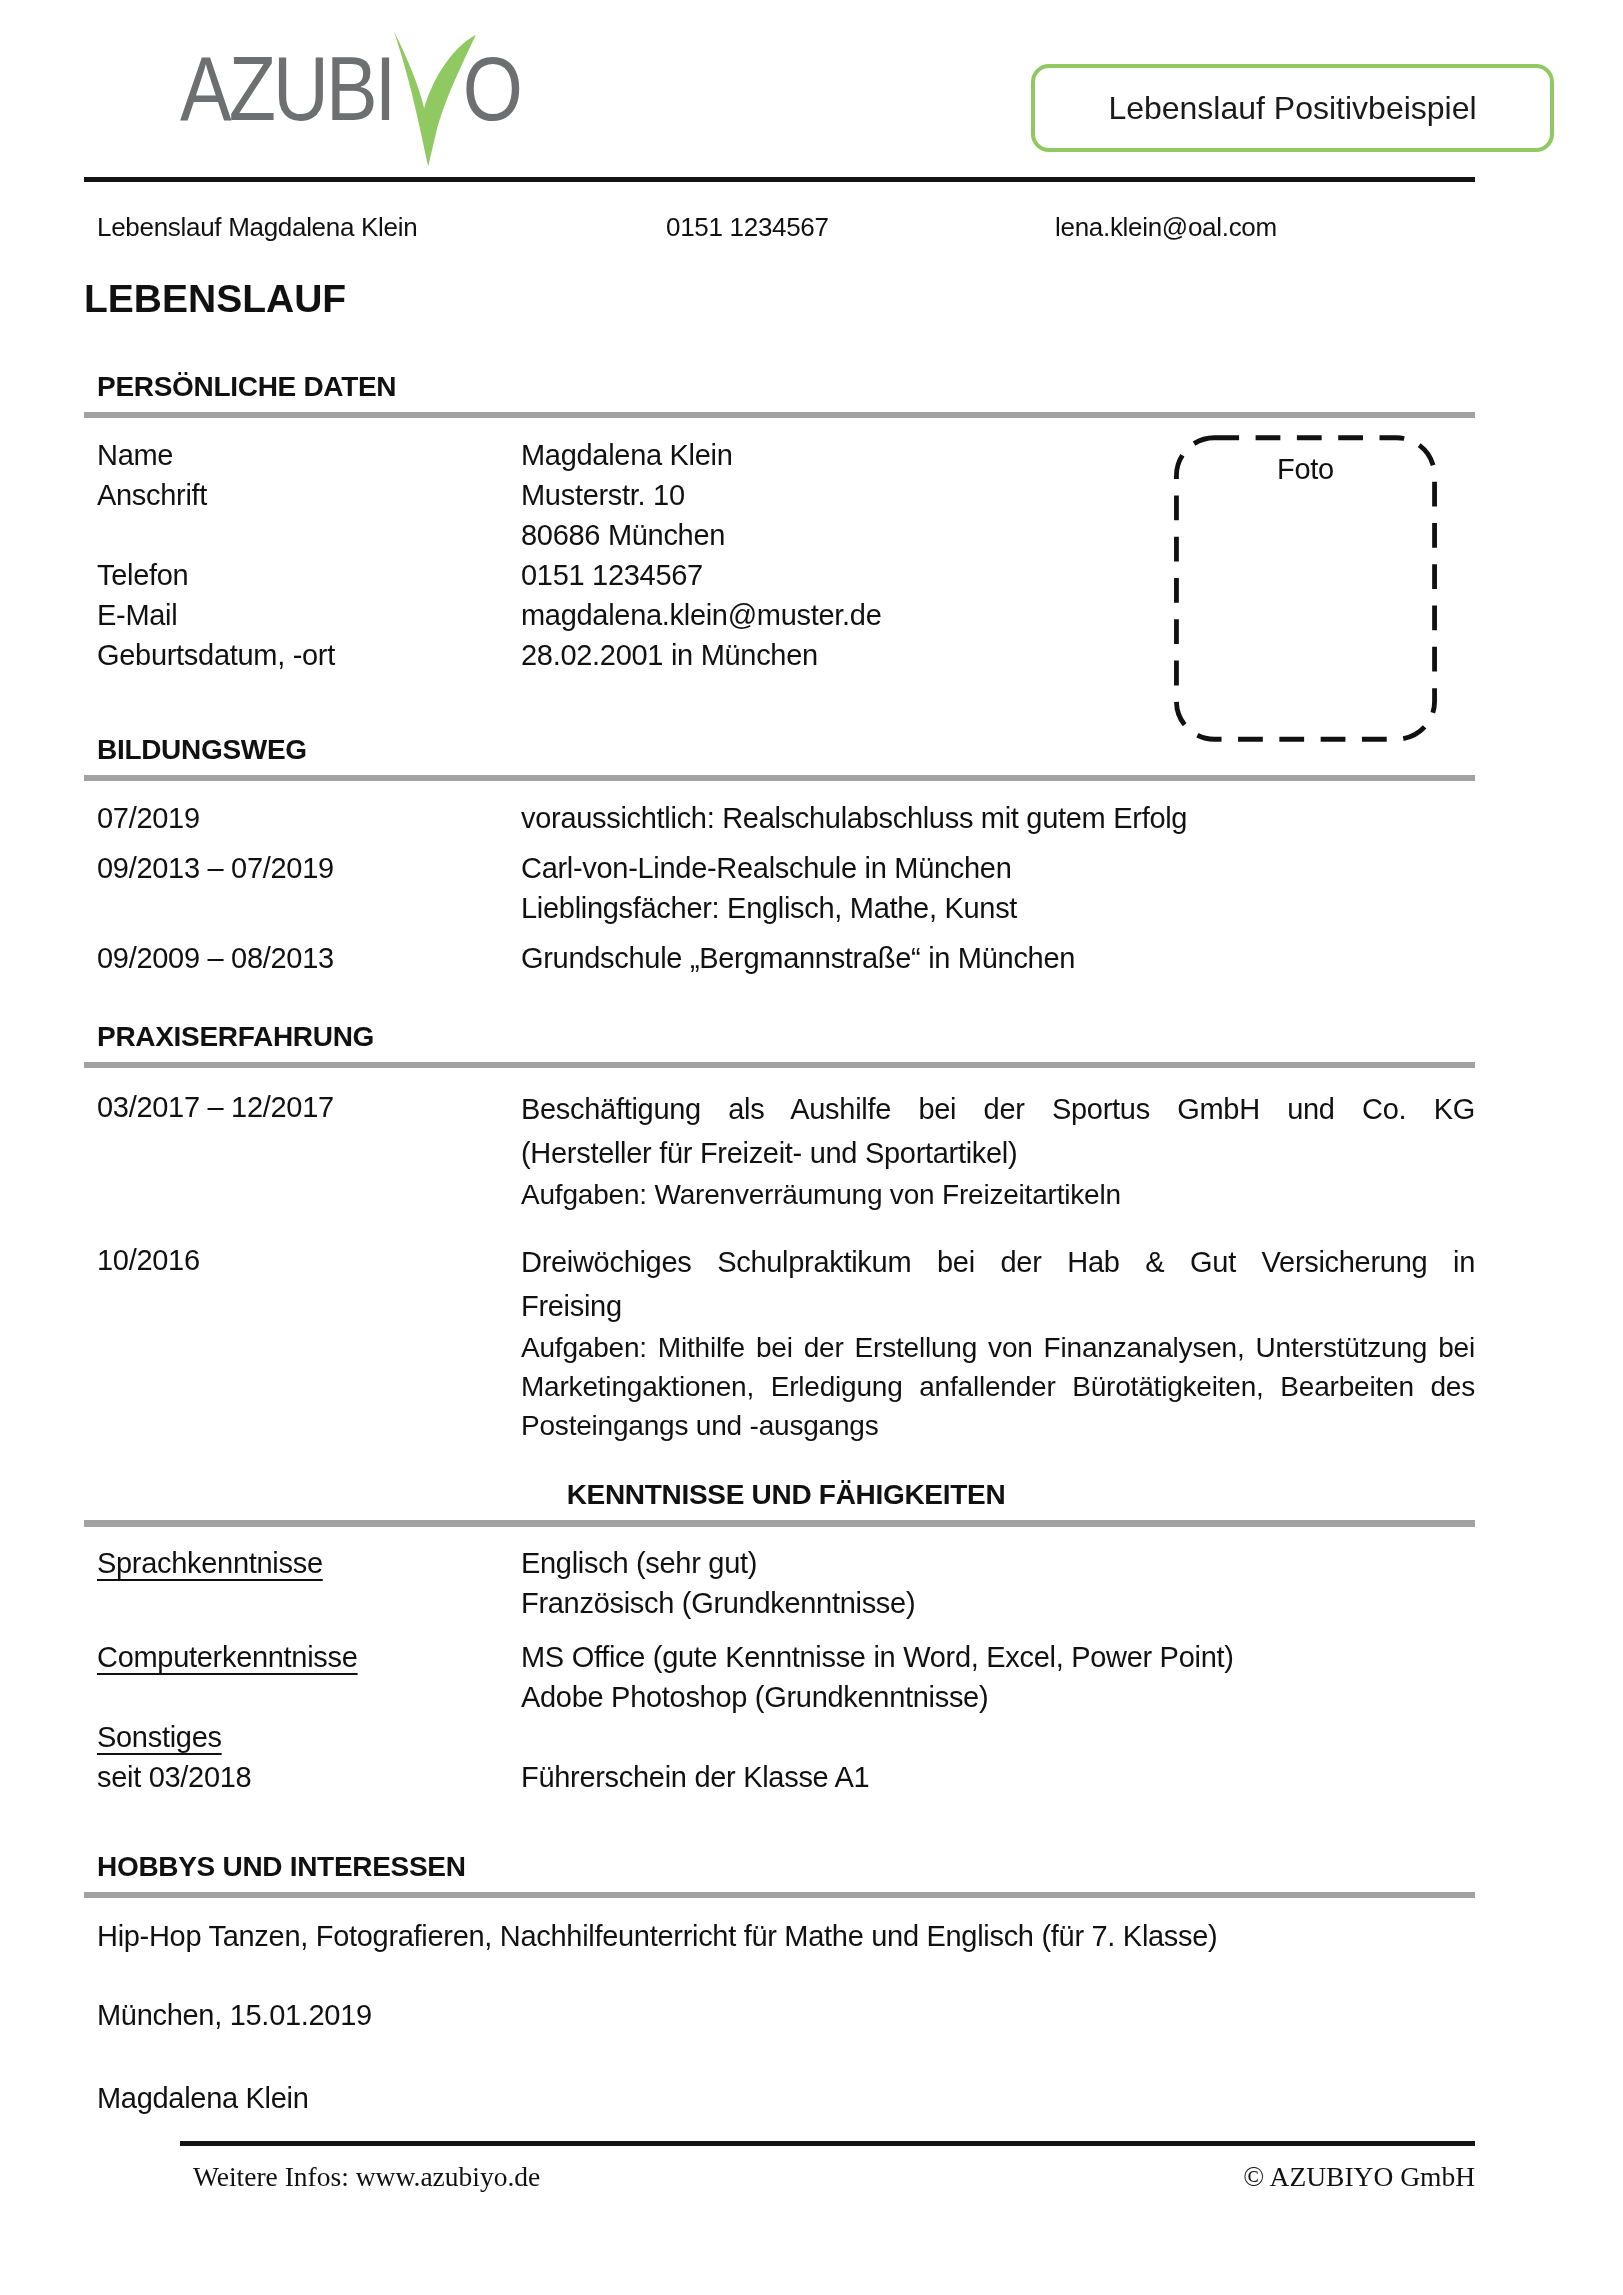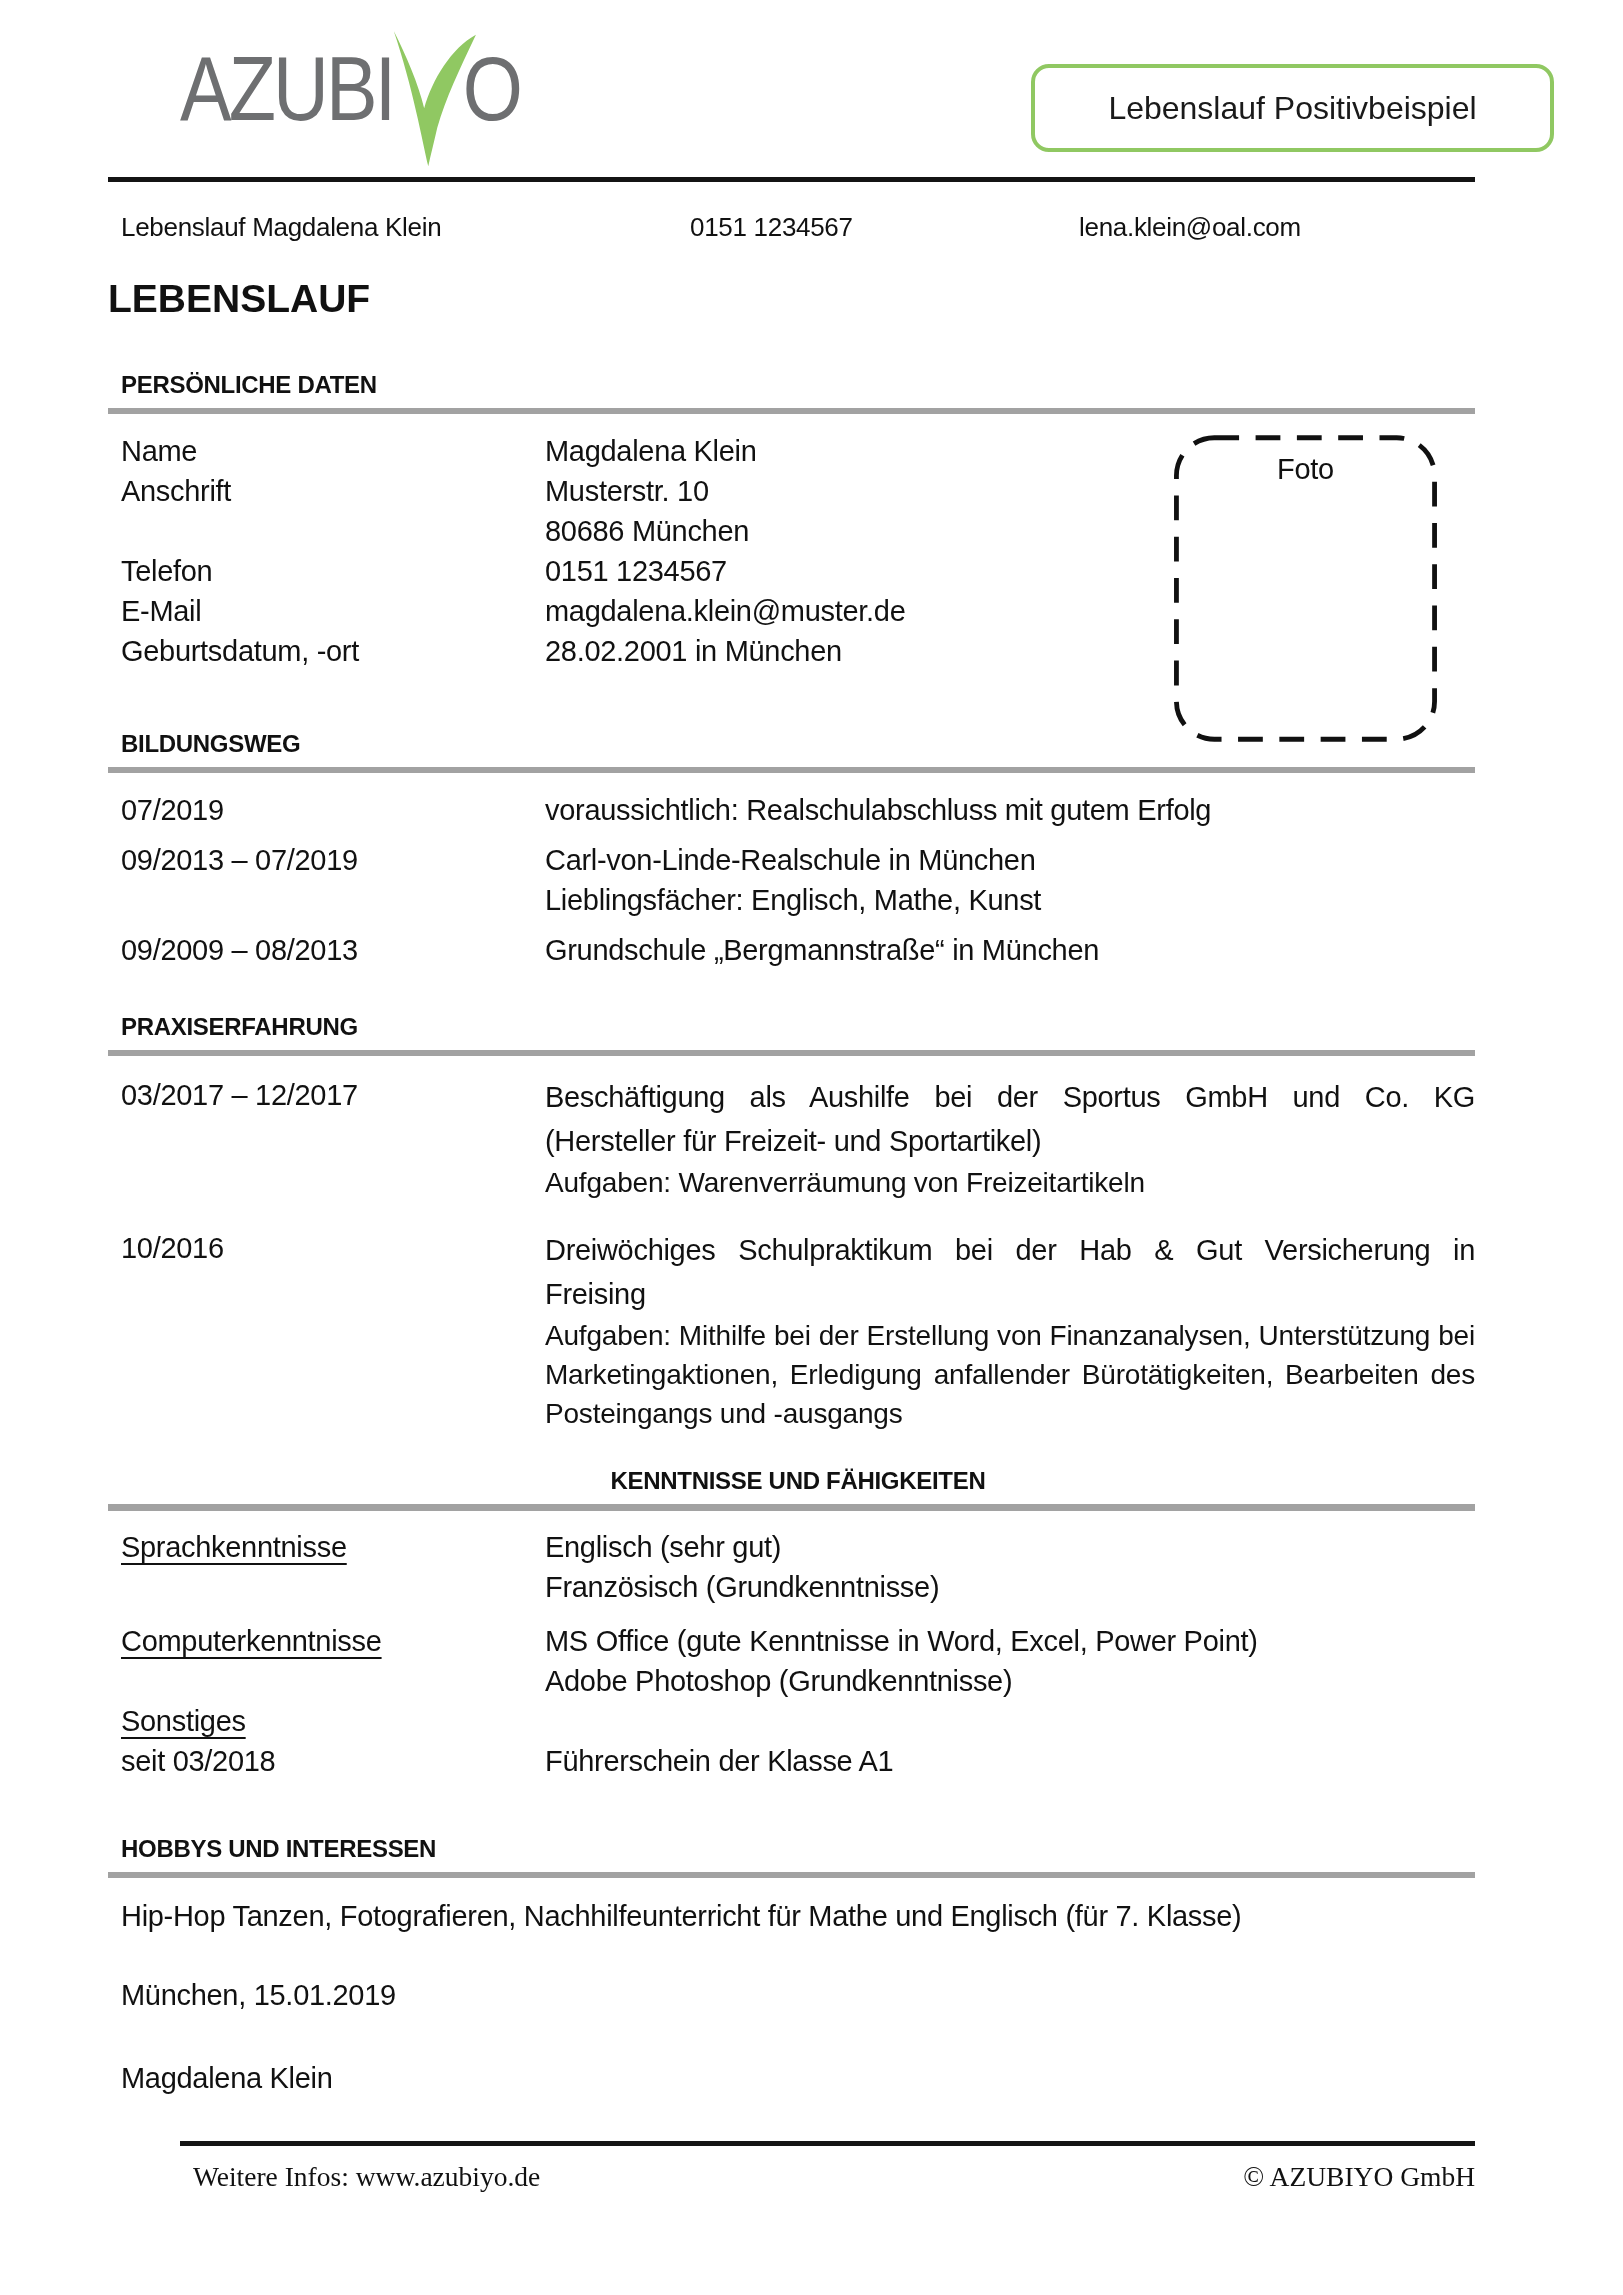--- a/index.html
+++ b/index.html
@@ -39,28 +39,28 @@
     border-radius: 18px;
     background: #ffffff;
     display: flex;
     align-items: center;
     justify-content: center;
     font-size: 32px;
     color: #1a1a1a;
     letter-spacing: 0;
   }
   
-  .content { padding: 0 148px 0 108px; }
+  .content { padding: 0 148px 0 84px; }
   .header-rule { height: 5.5px; background: #141414; margin-top: 20.7px; }
   .contact-row { margin-top: 30px; padding-left: 13px; font-size: 26px; display: flex; }
   .contact-left { width: 569px; flex: 0 0 auto; }
   .contact-mid { width: 389px; flex: 0 0 auto; }
   .title { margin: 34px 0 0; text-align: left; font-size: 39px; font-weight: 700; letter-spacing: 0; }
 
-  .sec-h { font-size: 24px; font-weight: 700; padding-left: 13px; margin: 0; letter-spacing: -0.3px; }
+  .sec-h { font-size: 28px; font-weight: 700; padding-left: 13px; margin: 0; letter-spacing: -0.3px; }
   .sec-rule { height: 6.2px; background: #a2a2a2; margin-top: 9px; }
   .mt-pers   { margin-top: 50px; }
   .mt-bild   { margin-top: 59px; }
   .mt-prax   { margin-top: 43px; }
   .mt-kennt  { margin-top: 34px; text-align: center; }
   .mt-hobby  { margin-top: 54px; }
 
   .rows { margin-top: 16.5px; padding-left: 13px; }
   .row { display: flex; font-size: 29px; line-height: 40px; }
   .row .label { flex: 0 0 424px; }

